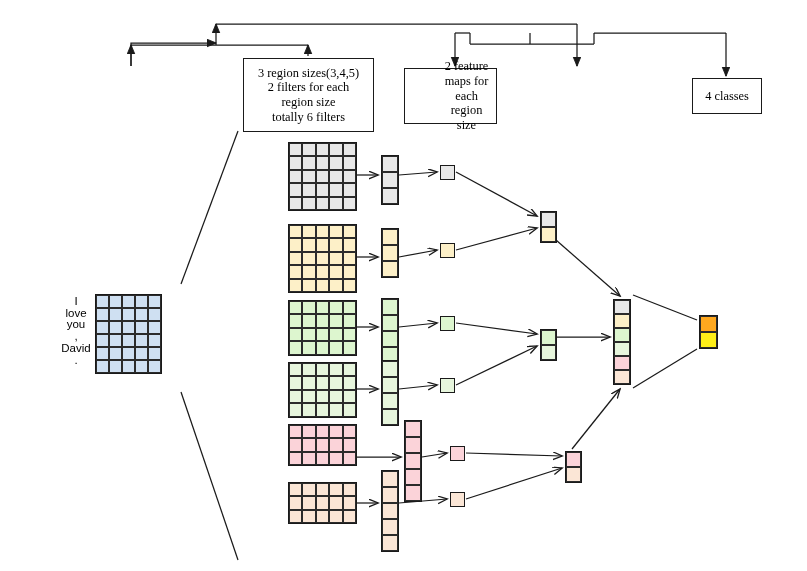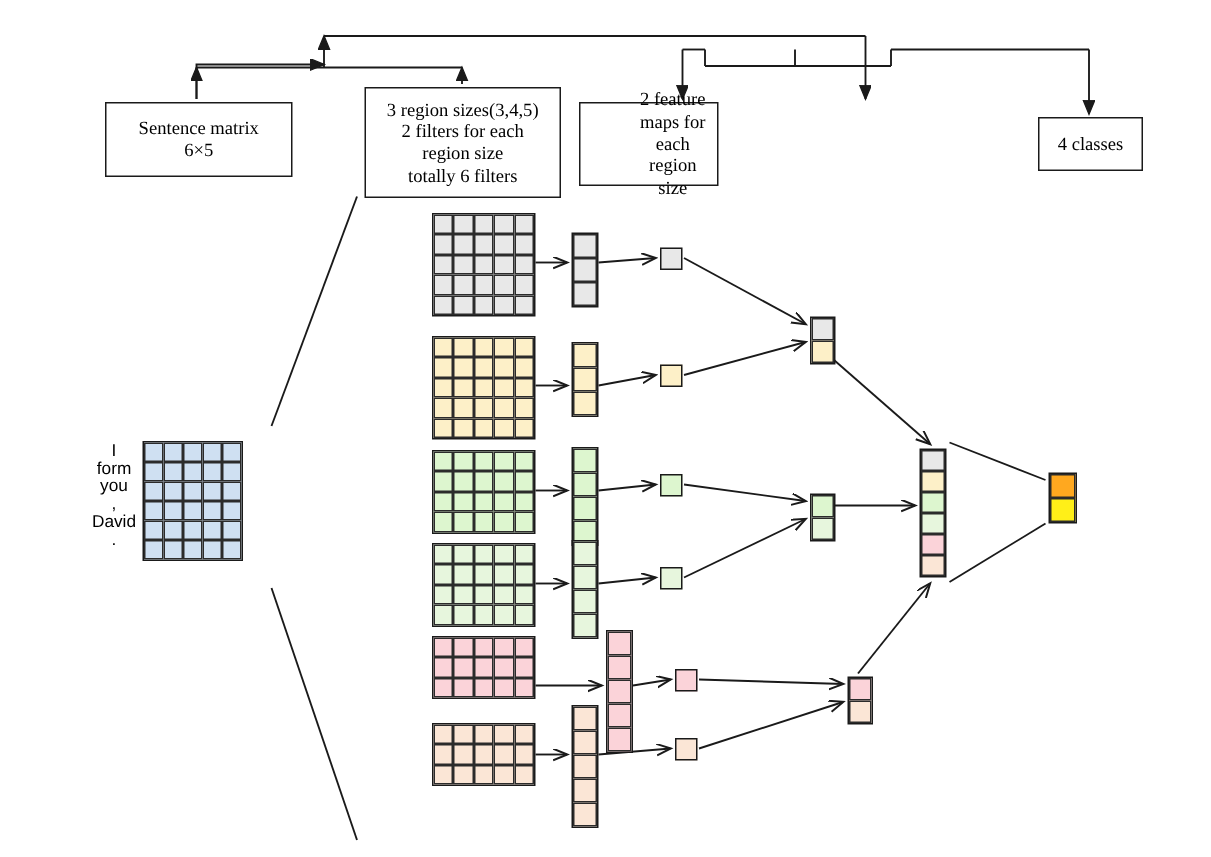--- a/index.html
+++ b/index.html
@@ -109,38 +109,36 @@
       <path d="M572,449 L620,389" marker-end="url(#ah)"></path>
     </g>
 
     <g stroke="#1a1a1a" stroke-width="1.25" fill="none">
 
       <path d="M633,295 L697,320"></path>
       <path d="M633,388 L697,349"></path>
     </g>
   </svg>
 
-  <div class="tbox" style="left:70px;top:68px;width:125px;height:50px;">Sentence matrix
-6×5</div>
 
   <div class="tbox" style="left:243px;top:58px;width:131px;height:74px;">3 region sizes(3,4,5)
 2 filters for each
 region size
 totally 6 filters</div>
 
-  <div class="tbox" style="left:386px;top:68px;width:93px;height:56px;padding-left:36px;">2 feature
+  <div class="tbox" style="left:404px;top:68px;width:93px;height:56px;padding-left:36px;">2 feature
 maps for each
 region size</div>
 
 
   <div class="tbox" style="left:692px;top:78px;width:70px;height:36px;">4 classes</div>
 
   <div class="words" style="left:58px;top:296px;width:36px;">
     <span>I</span>
-    <span>form</span>
+    <span>love</span>
     <span>you</span>
     <span>,</span>
     <span>David</span>
     <span>.</span>
   </div>
 
   <div id="shapes">
       <div class="grid" style="left: 95px; top: 294px; grid-template-columns: repeat(5, 13px); grid-template-rows: repeat(6, 13px);">
         <i style="background: rgb(207, 224, 242);"></i>
         <i style="background: rgb(207, 224, 242);"></i>

